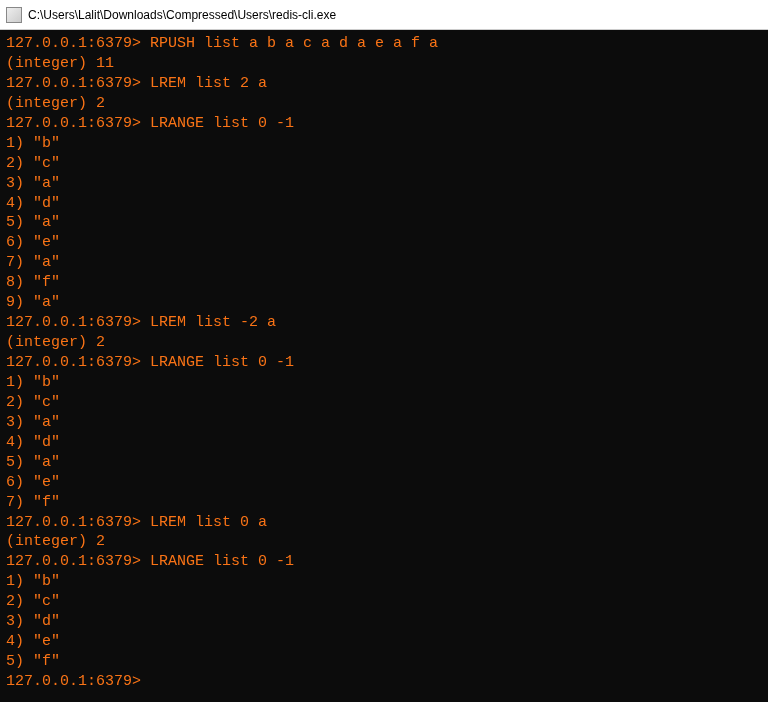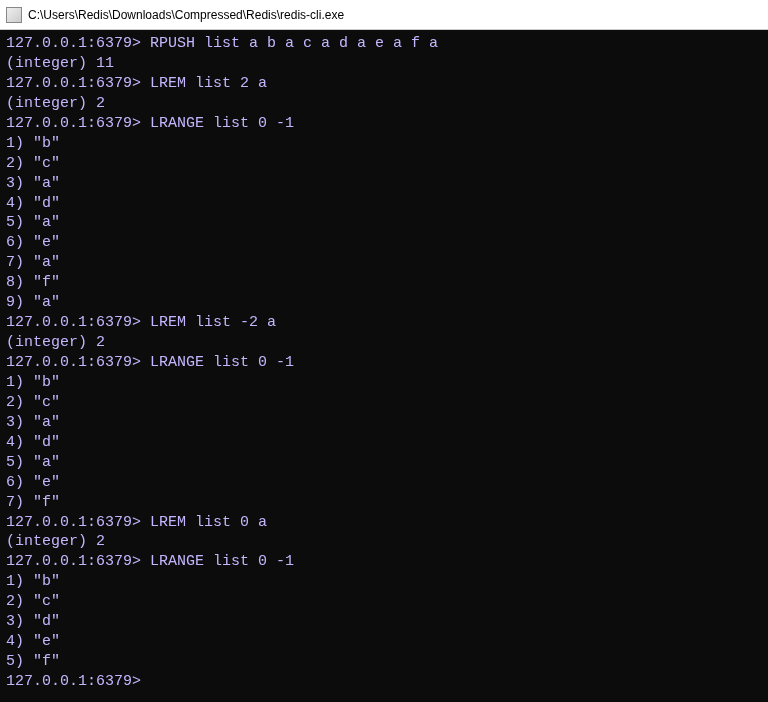--- a/index.html
+++ b/index.html
@@ -37,32 +37,32 @@
       width: 16px;
       height: 16px;
       margin-right: 6px;
       border: 1px solid #888;
       background: linear-gradient(135deg, #eee 0%, #ccc 100%);
       display: inline-block;
     }
     .terminal {
       flex: 1;
       background: #0c0c0c;
-      color: #c4b5fd;
+      color: #f97316;
       padding: 4px 6px;
       line-height: 1.33;
       white-space: pre;
       overflow: hidden;
     }
     .terminal-line {
       white-space: pre;
     }
   </style>
 </head>
 <body>
 
 <div class="window">
   <div class="titlebar">
     <span class="titlebar-icon"></span>
-    <span>C:\Users\Redis\Downloads\Compressed\Redis\redis-cli.exe</span>
+    <span>C:\Users\Lalit\Downloads\Compressed\Users\redis-cli.exe</span>
   </div>
   <div class="terminal" id="terminal"><div class="terminal-line">127.0.0.1:6379&gt; RPUSH list a b a c a d a e a f a</div><div class="terminal-line">(integer) 11</div><div class="terminal-line">127.0.0.1:6379&gt; LREM list 2 a</div><div class="terminal-line">(integer) 2</div><div class="terminal-line">127.0.0.1:6379&gt; LRANGE list 0 -1</div><div class="terminal-line">1) "b"</div><div class="terminal-line">2) "c"</div><div class="terminal-line">3) "a"</div><div class="terminal-line">4) "d"</div><div class="terminal-line">5) "a"</div><div class="terminal-line">6) "e"</div><div class="terminal-line">7) "a"</div><div class="terminal-line">8) "f"</div><div class="terminal-line">9) "a"</div><div class="terminal-line">127.0.0.1:6379&gt; LREM list -2 a</div><div class="terminal-line">(integer) 2</div><div class="terminal-line">127.0.0.1:6379&gt; LRANGE list 0 -1</div><div class="terminal-line">1) "b"</div><div class="terminal-line">2) "c"</div><div class="terminal-line">3) "a"</div><div class="terminal-line">4) "d"</div><div class="terminal-line">5) "a"</div><div class="terminal-line">6) "e"</div><div class="terminal-line">7) "f"</div><div class="terminal-line">127.0.0.1:6379&gt; LREM list 0 a</div><div class="terminal-line">(integer) 2</div><div class="terminal-line">127.0.0.1:6379&gt; LRANGE list 0 -1</div><div class="terminal-line">1) "b"</div><div class="terminal-line">2) "c"</div><div class="terminal-line">3) "d"</div><div class="terminal-line">4) "e"</div><div class="terminal-line">5) "f"</div><div class="terminal-line">127.0.0.1:6379&gt;</div></div>
 </div>
 
 </body></html>

